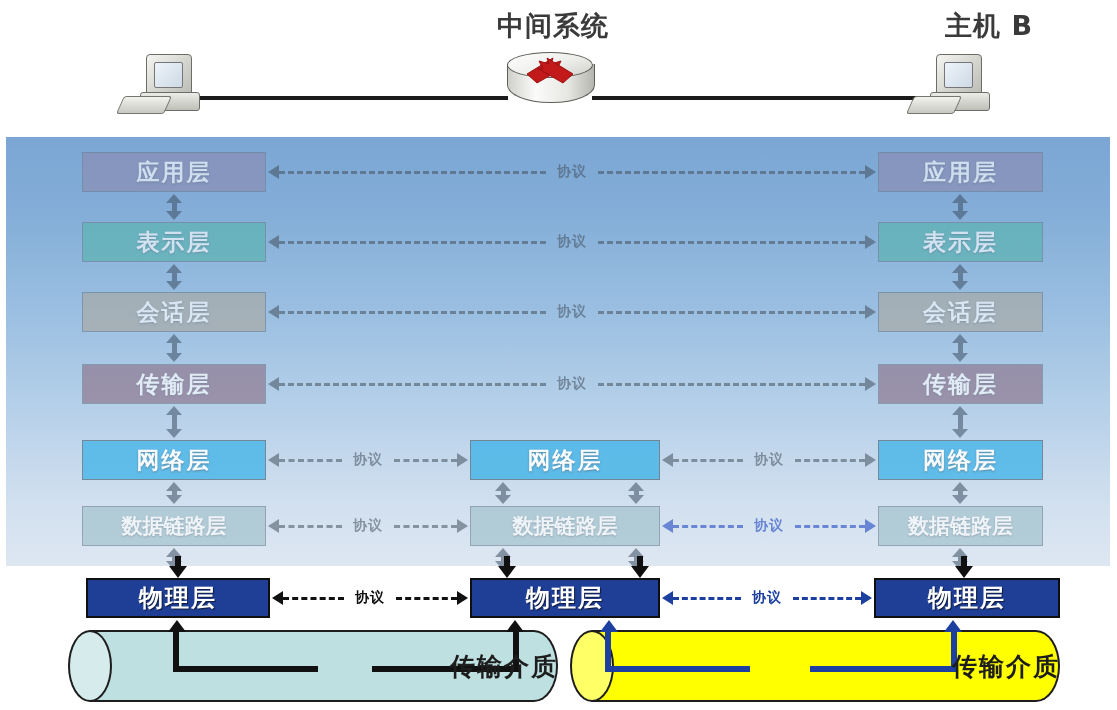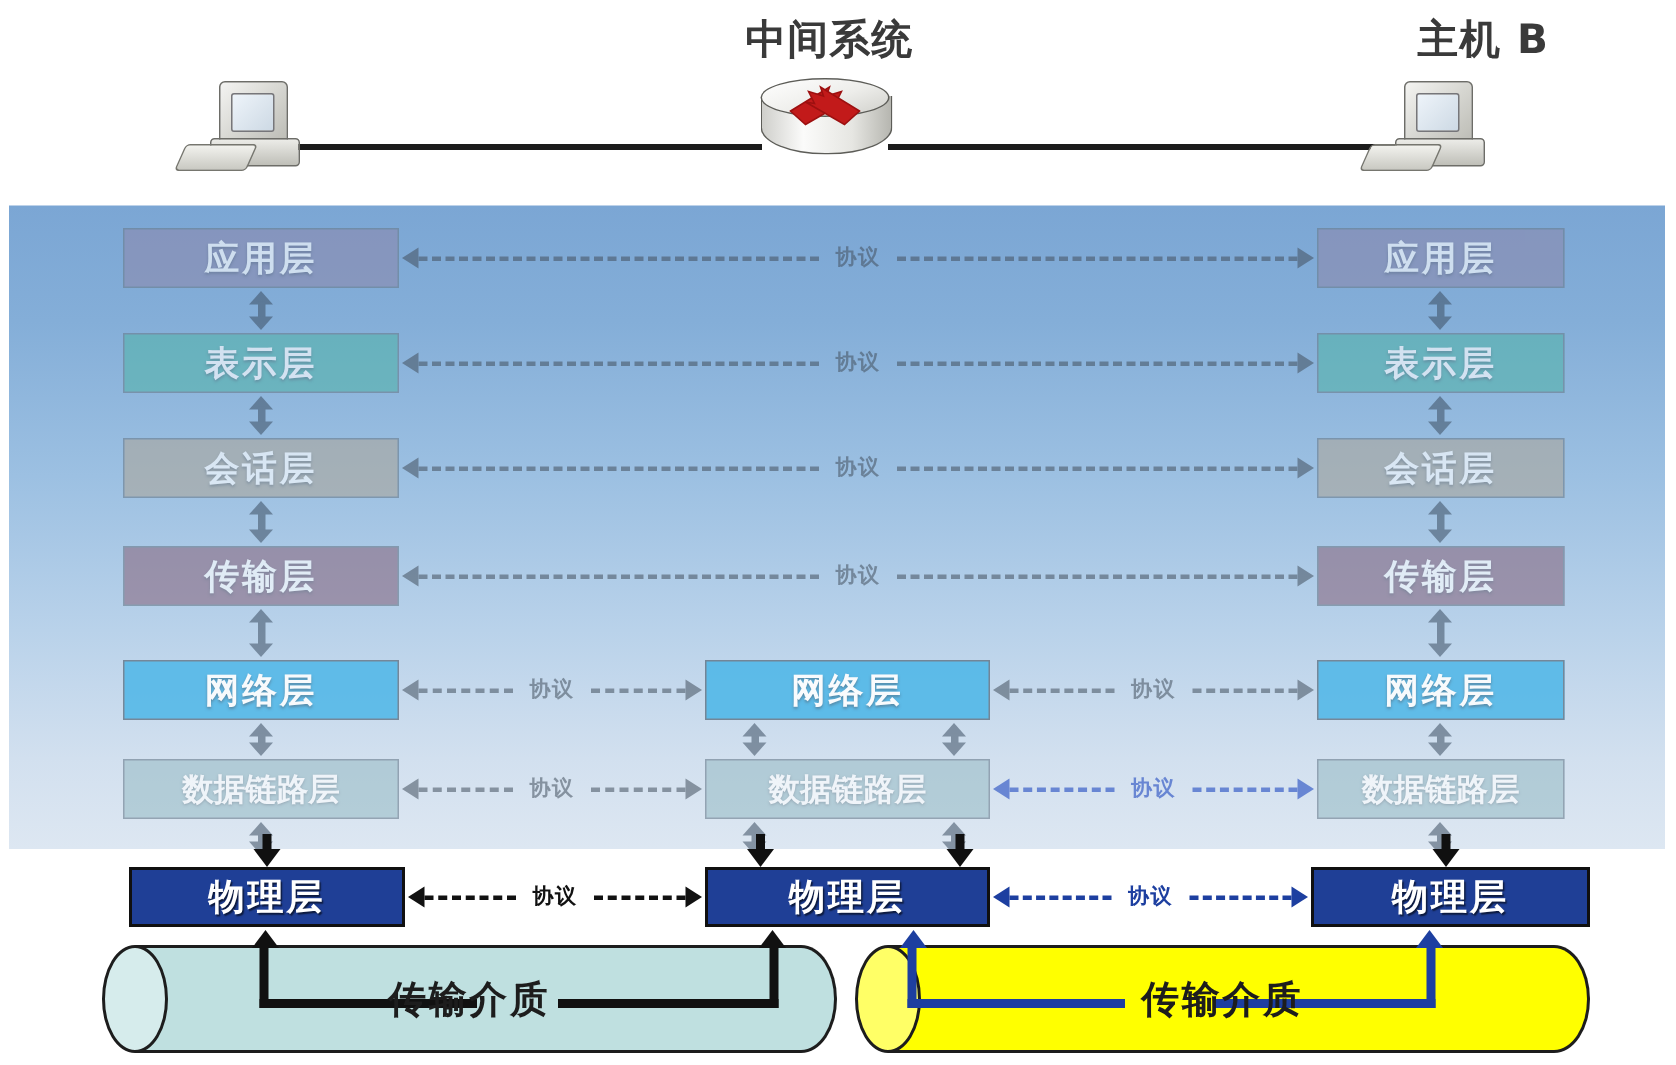--- a/index.html
+++ b/index.html
@@ -199,21 +199,21 @@
     position: absolute; left: 0; top: 0;
     width: 44px; height: 72px;
     box-sizing: border-box;
     border: 2px solid #1d1d1d;
     border-radius: 50%;
   }
   .medium .mlabel {
     position: absolute;
     left: 0; right: 0; top: 50%;
     transform: translateY(-50%);
-    text-align: center;
+    text-align: right;
     font-size: 25px;
     font-weight: 700;
     color: #1d1d1d;
     letter-spacing: 2px;
     z-index: 4;
   }
 
   
   .bracket { position: absolute; }
   .bracket .vert {

